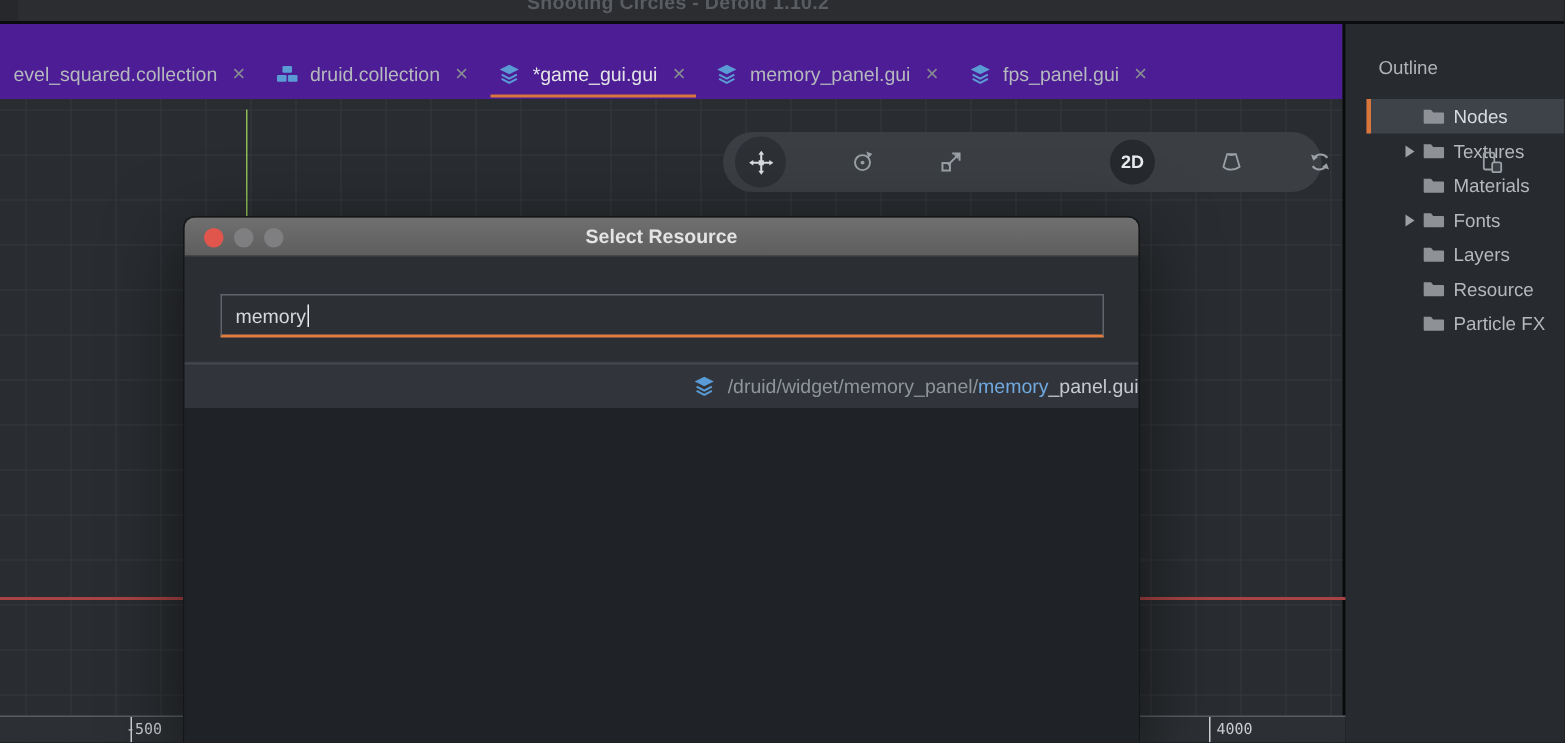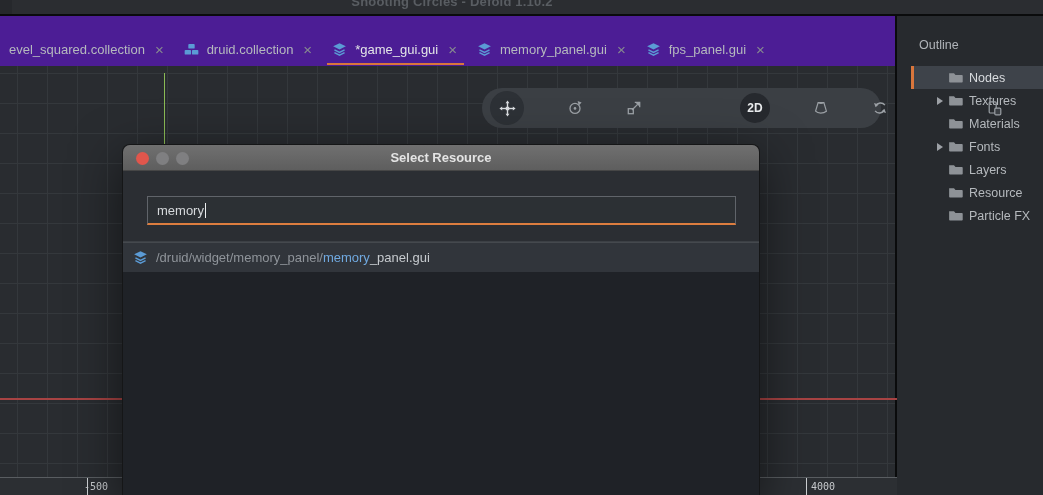--- a/index.html
+++ b/index.html
@@ -83,21 +83,21 @@
   .search-wrap { padding:25px 23px 16px 24px; background:#2b2e33; }
   .fake-input {
     height:29px; background:#2c3034; border:1px solid #60646a; border-bottom:2px solid #dd7d3f;
     display:flex; align-items:center; padding:0 9px; font-size:13px; color:#d6d9dc;
   }
   .caret { width:1px; height:15px; background:#eceef0; margin-left:1px; animation:blink 1.1s step-end infinite; }
   @keyframes blink { 50% { opacity:0; } }
   .dlg-list { flex:1; background:#1f2227; border-top:1px solid #3c4045; }
   .result-row {
     height:30px; background:#31353b; border-top:1px solid #45494e;
-    display:flex; align-items:center; padding-left:10px; gap:8px; font-size:13px;
+    display:flex; align-items:center; padding-left:10px; gap:8px; font-size:13px;justify-content:flex-end;
   }
   .result-row .p-gray { color:#8f949a; }
   .result-row .p-match { color:#70a9e0; }
   .result-row .p-rest { color:#c6cace; }
 </style>
 </head>
 <body>
 
 <div id="window">
 

